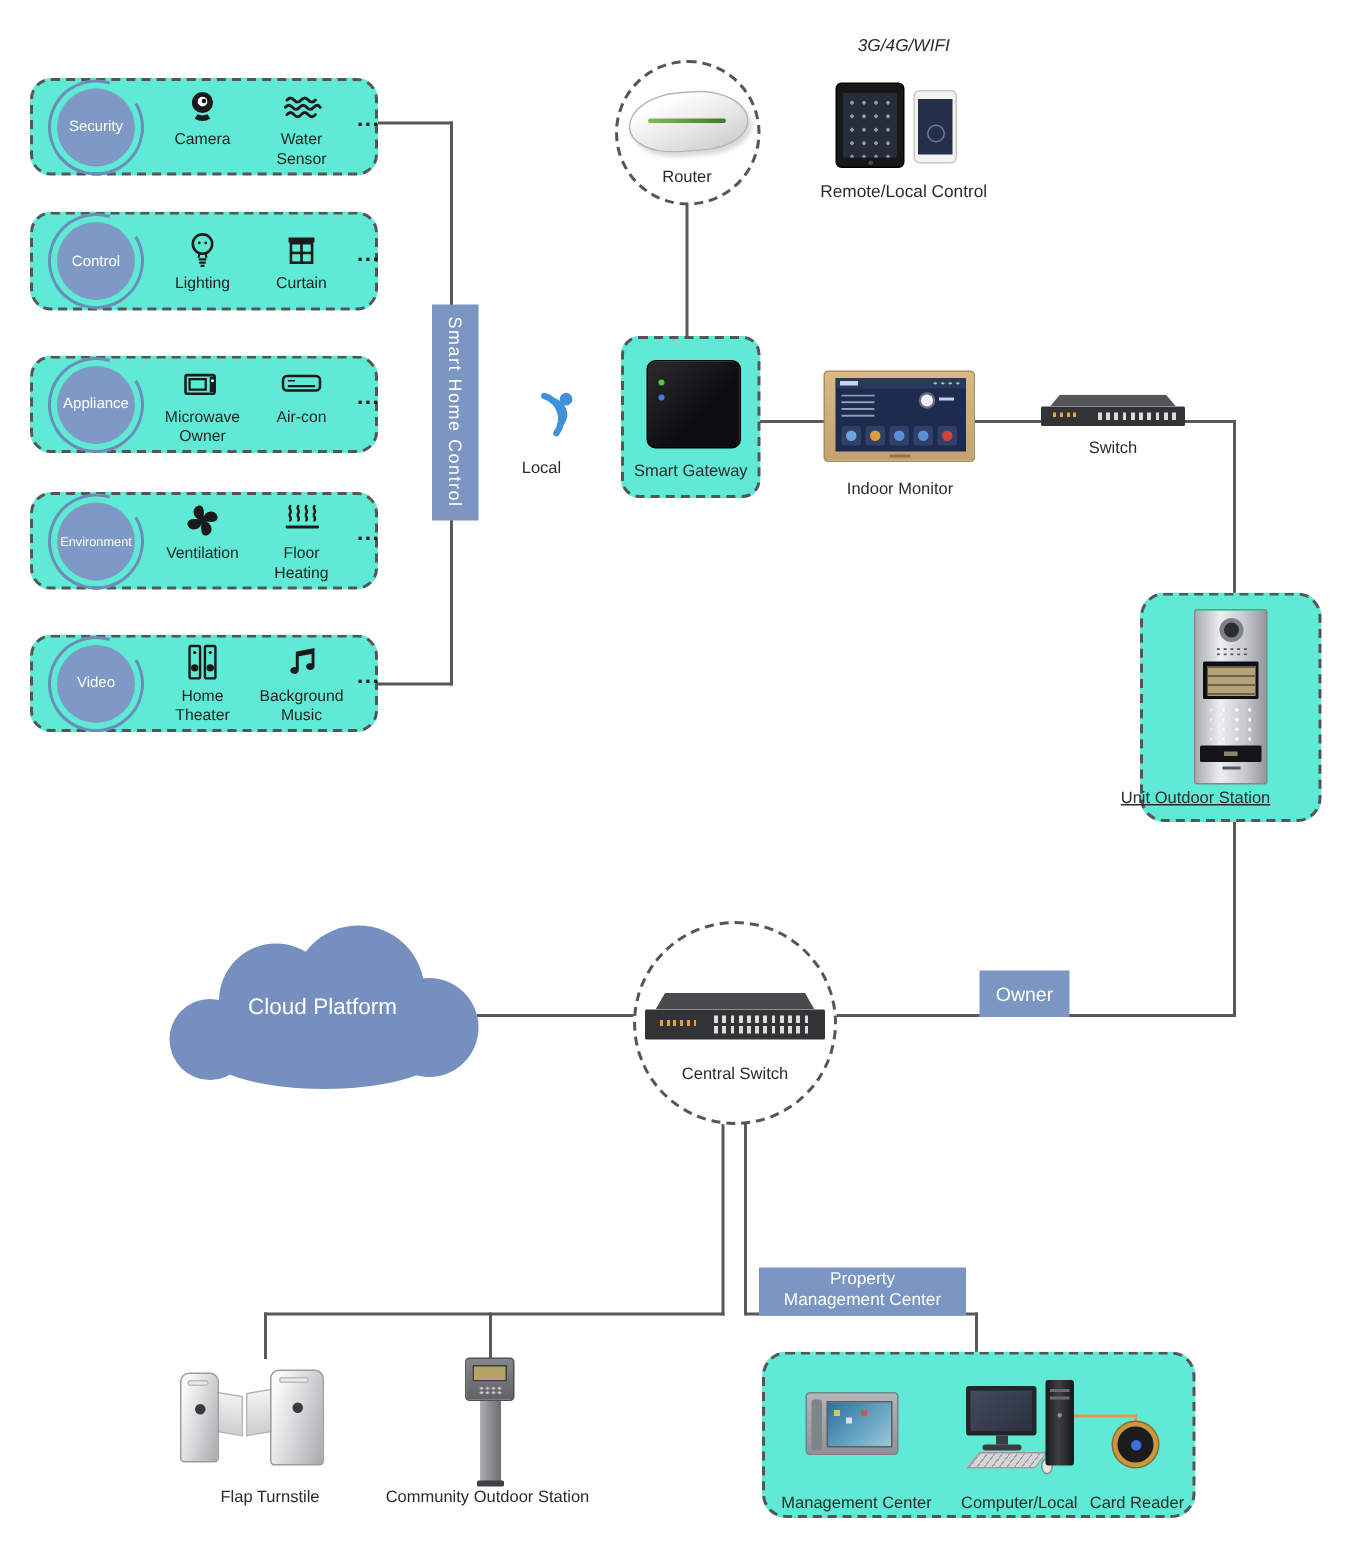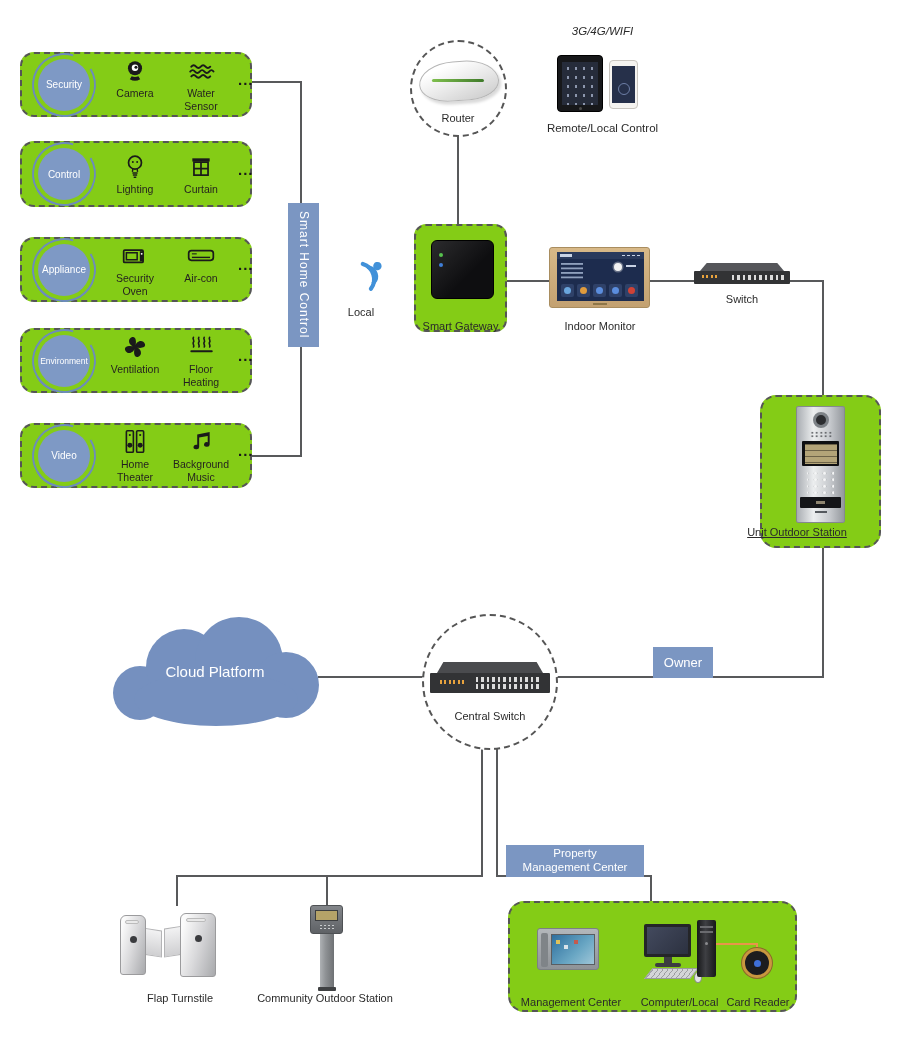--- a/index.html
+++ b/index.html
@@ -7,21 +7,21 @@
   #canvas { position:relative; width:900px; height:1038px; background:#fff; overflow:hidden; }
   .abs { position:absolute; }
 
   
   .wire { position:absolute; background:#58595b; }
   .wire.h { height:2px; }
   .wire.v { width:2px; }
   .wire.orange { background:#e8954a; }
 
   
-  .dashbox { position:absolute; border:2px dashed #555; border-radius:14px; background:#84cc16; }
+  .dashbox { position:absolute; border:2px dashed #555; border-radius:14px; background:#5eead4; }
   .dashcircle { position:absolute; border:2px dashed #555; border-radius:50%; background:#fff; }
 
   
   .cat-box { display:flex; align-items:center; padding:0 10px 0 16px; }
   .cat-circle-wrap { position:relative; width:52px; height:52px; flex:0 0 auto; margin-right:16px; }
   .cat-circle { width:52px; height:52px; border-radius:50%; background:#7e99c5; color:#fff;
     display:flex; align-items:center; justify-content:center; font-size:10px; }
   .cat-circle.small { font-size:8.5px; }
   .arc-a, .arc-b { position:absolute; border-radius:50%; border:2.5px solid transparent; pointer-events:none; }
   .arc-a { inset:-6px; border-left-color:#6d8cba; border-top-color:#6d8cba; transform:rotate(-28deg); }
@@ -261,21 +261,21 @@
     <div class="cat-items">
       <div class="cat-item">
         <span class="ic">
           <svg width="28" height="26" viewBox="0 0 26 24" fill="none" stroke="#1a1a1a" stroke-width="1.6">
               <rect x="2.5" y="6.5" width="18" height="11.5" rx="1"></rect>
               <rect x="5" y="9" width="10" height="6.5" stroke-width="1.4"></rect>
               <rect x="17.5" y="7.5" width="3.5" height="9.5" fill="#1a1a1a" stroke="none"></rect>
               <circle cx="19.2" cy="10" r="0.9" fill="#fff" stroke="none"></circle>
             </svg>
         </span>
-        <span class="lbl">Security Oven</span>
+        <span class="lbl">Microwave Owner</span>
       </div>
       <div class="cat-item">
         <span class="ic">
           <svg width="30" height="26" viewBox="0 0 28 24" fill="none" stroke="#1a1a1a" stroke-width="1.6">
               <rect x="2.5" y="7" width="23" height="9" rx="2.5"></rect>
               <line x1="5.5" y1="13.3" x2="22.5" y2="13.3" stroke-width="1.3"></line>
               <line x1="5.5" y1="10" x2="10" y2="10" stroke-width="1"></line>
             </svg>
         </span>
         <span class="lbl">Air-con</span>
@@ -379,21 +379,21 @@
       <span class="scr"></span>
       <span class="dial"></span>
     </div>
   <div class="devlabel" style="left:540px;top:122px;width:125px;font-size:11.5px;">Remote/Local Control</div>
 
   <div class="dashbox" style="left:414px;top:224px;width:93px;height:108px;border-radius:12px;"></div>
   <div class="gateway-dev">
     <span class="led1"></span>
     <span class="led2"></span>
   </div>
-  <div class="devlabel" style="left:414px;top:320px;width:93px;">Smart Gateway</div>
+  <div class="devlabel" style="left:414px;top:308px;width:93px;">Smart Gateway</div>
 
   <div class="monitor-dev">
     <div class="scr">
       <div class="mon-top">
           <span class="logo"></span>
           <span class="ticons"></span>
         </div>
       <div class="mon-list"></div>
       <div class="mon-sun"></div>
       <div class="mon-temp"></div>

